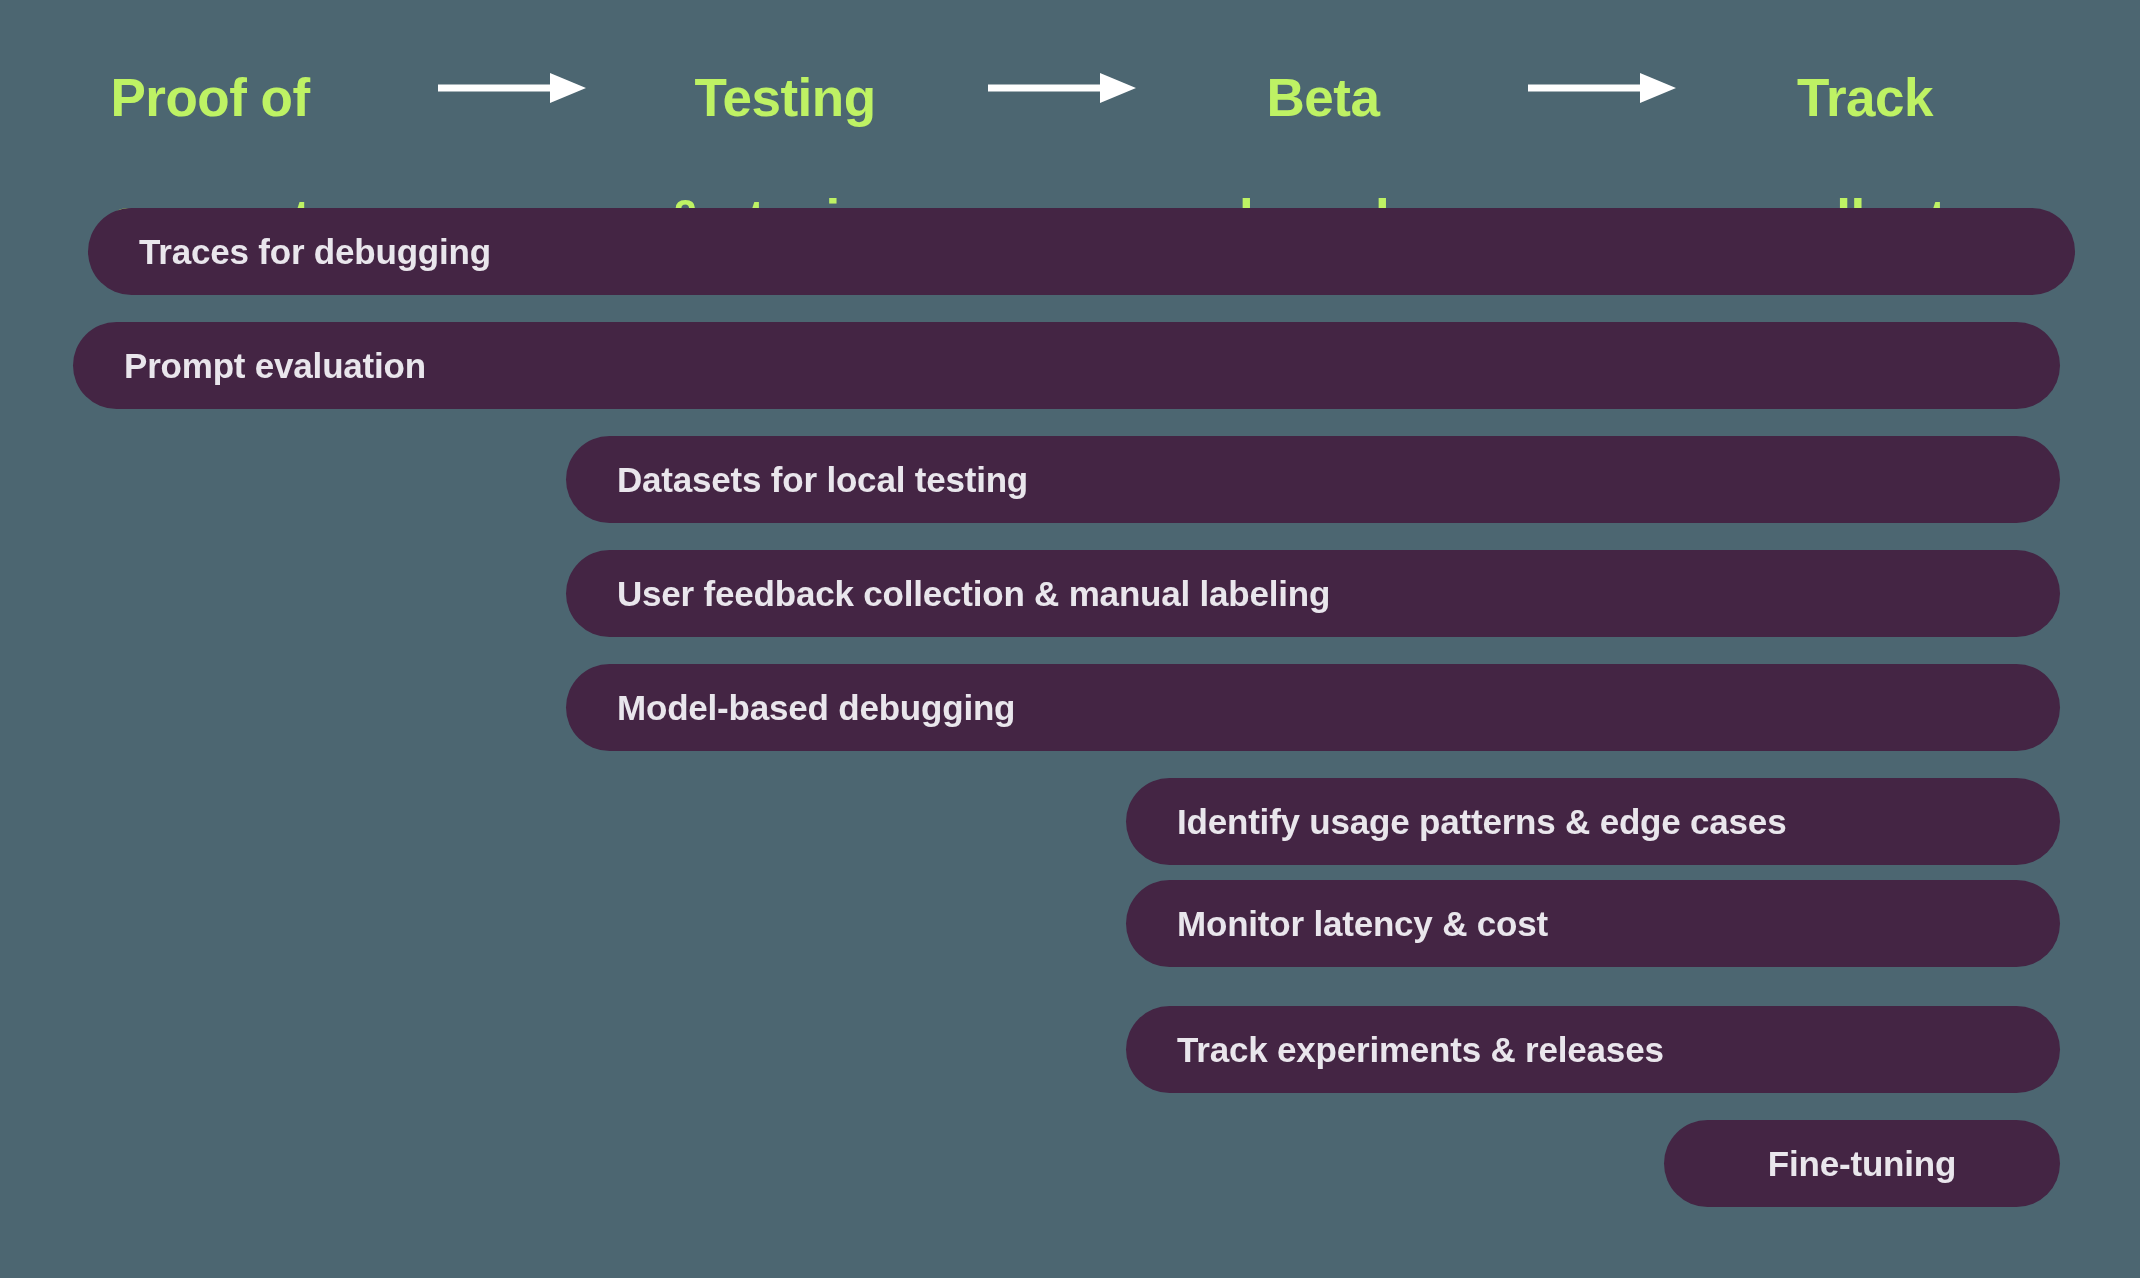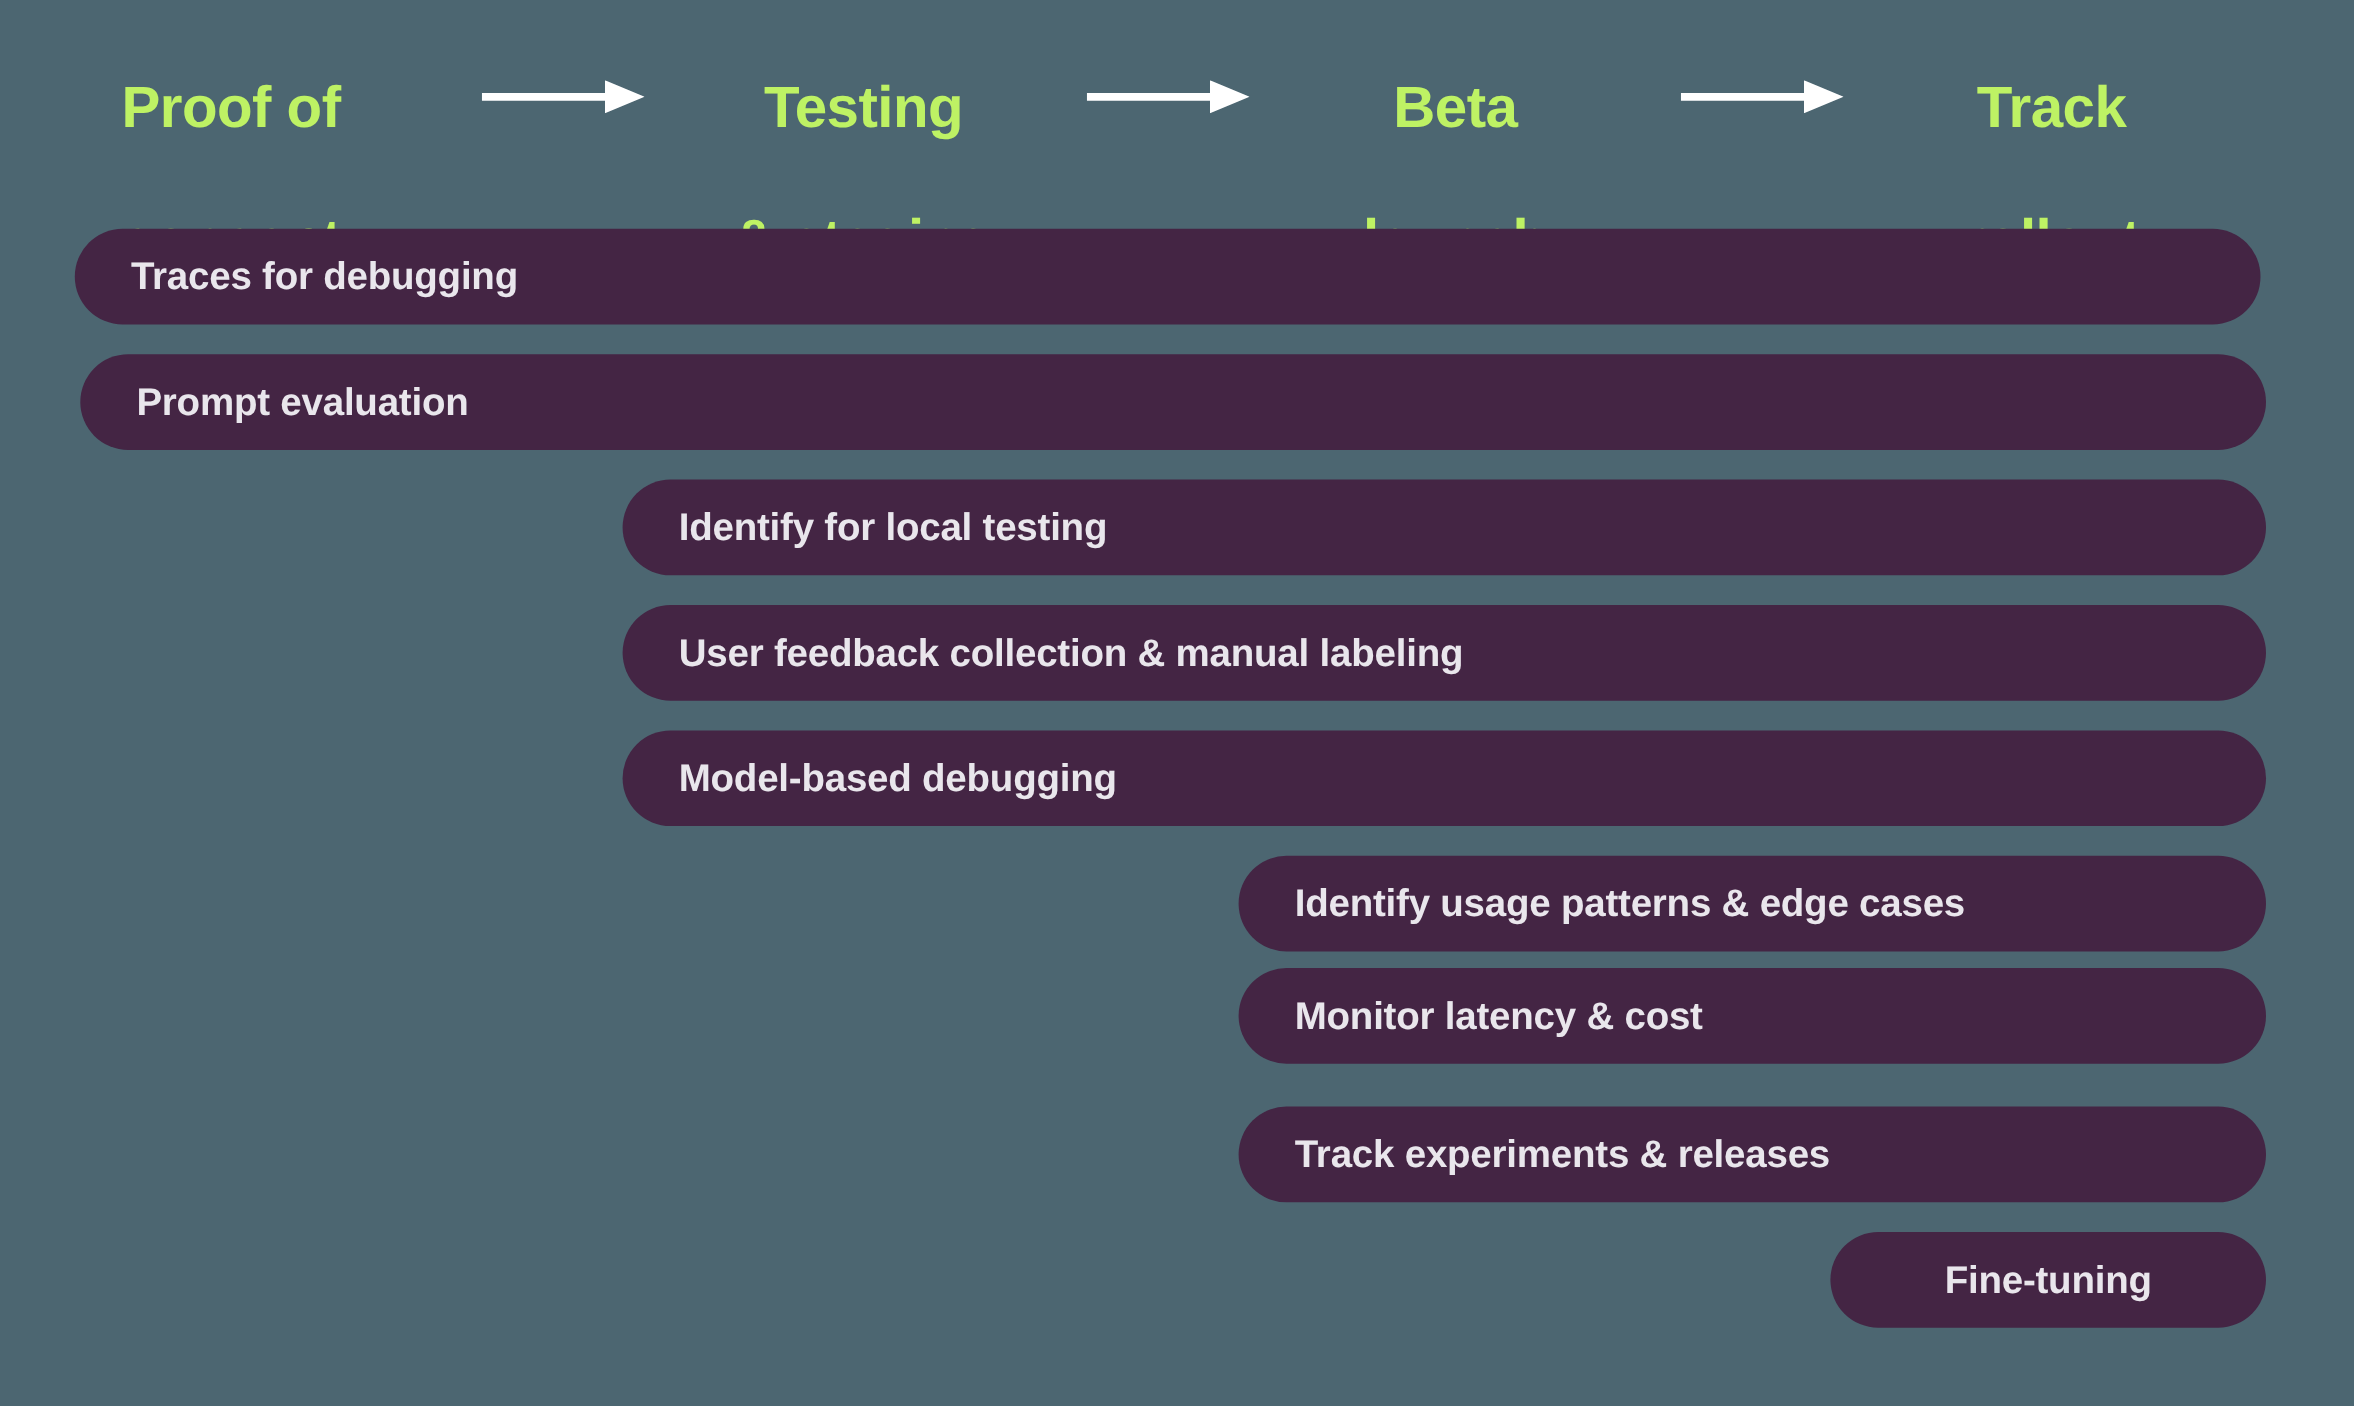--- a/index.html
+++ b/index.html
@@ -127,30 +127,30 @@
         <path d="M0 11.5 H112 V0 L148 15 L112 30 V18.5 H0 Z" fill="#ffffff"></path>
       </svg>
     </div>
 
     <div class="phase-label" style="left:1715px; width:300px;">
       <span class="ln">Track</span>
       <span class="ln">rollout</span>
     </div>
   </div>
 
-  <div class="pill align-left" style="left:68px;  top:208px;  width:1987px;">
+  <div class="pill align-left" style="left:88px;  top:208px;  width:1987px;">
     <span class="pill-label">Traces for debugging</span>
   </div>
 
   <div class="pill align-left" style="left:73px;  top:322px;  width:1987px;">
     <span class="pill-label">Prompt evaluation</span>
   </div>
 
   <div class="pill align-left" style="left:566px; top:436px;  width:1494px;">
-    <span class="pill-label">Identify for local testing</span>
+    <span class="pill-label">Datasets for local testing</span>
   </div>
 
   <div class="pill align-left" style="left:566px; top:550px;  width:1494px;">
     <span class="pill-label">User feedback collection &amp; manual labeling</span>
   </div>
 
   <div class="pill align-left" style="left:566px; top:664px;  width:1494px;">
     <span class="pill-label">Model-based debugging</span>
   </div>
 

